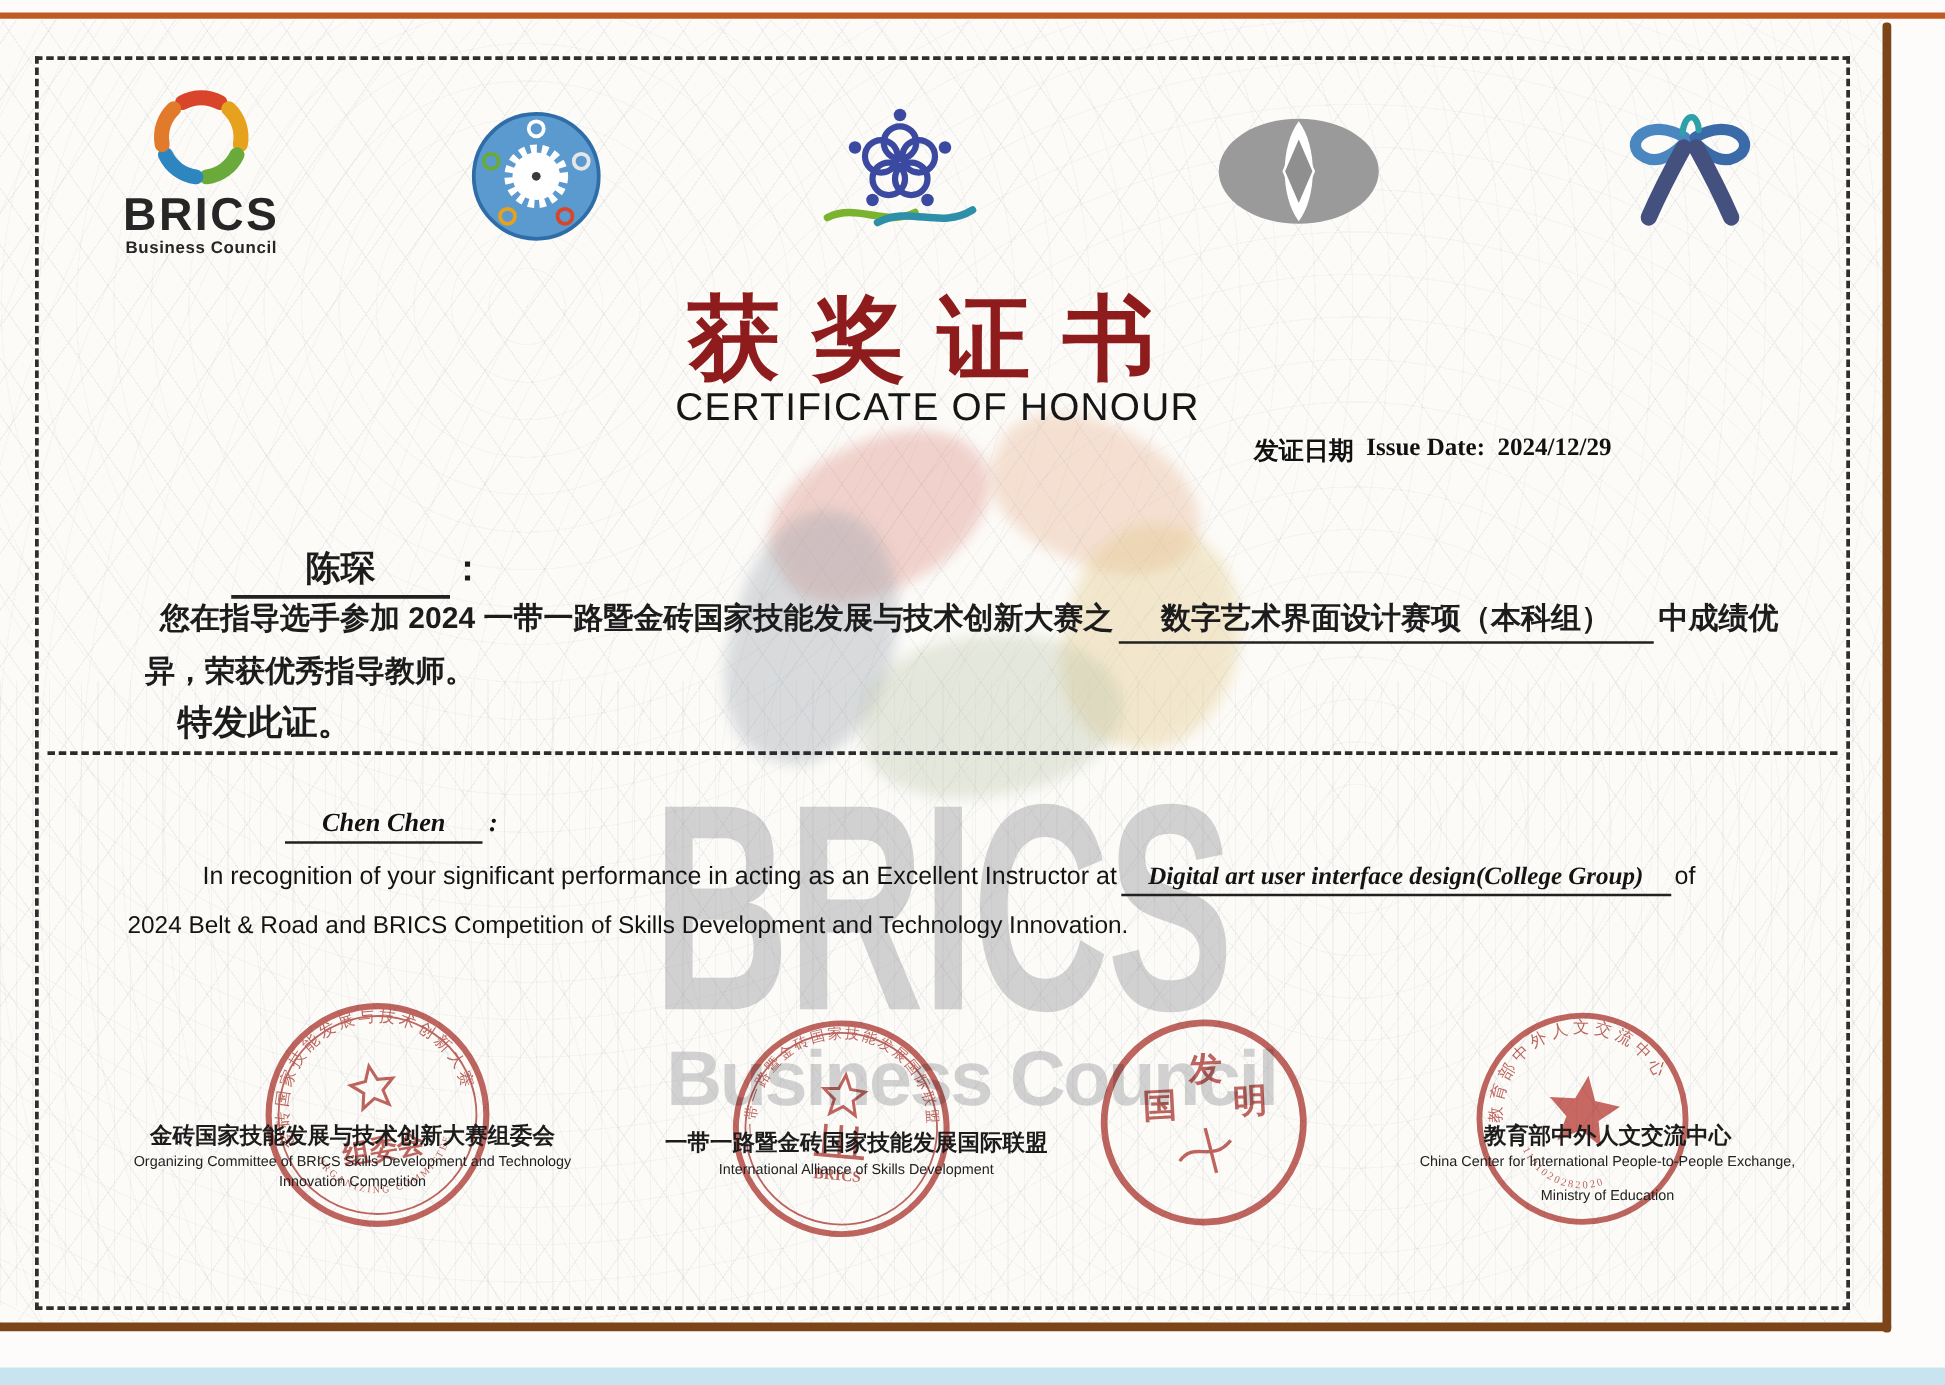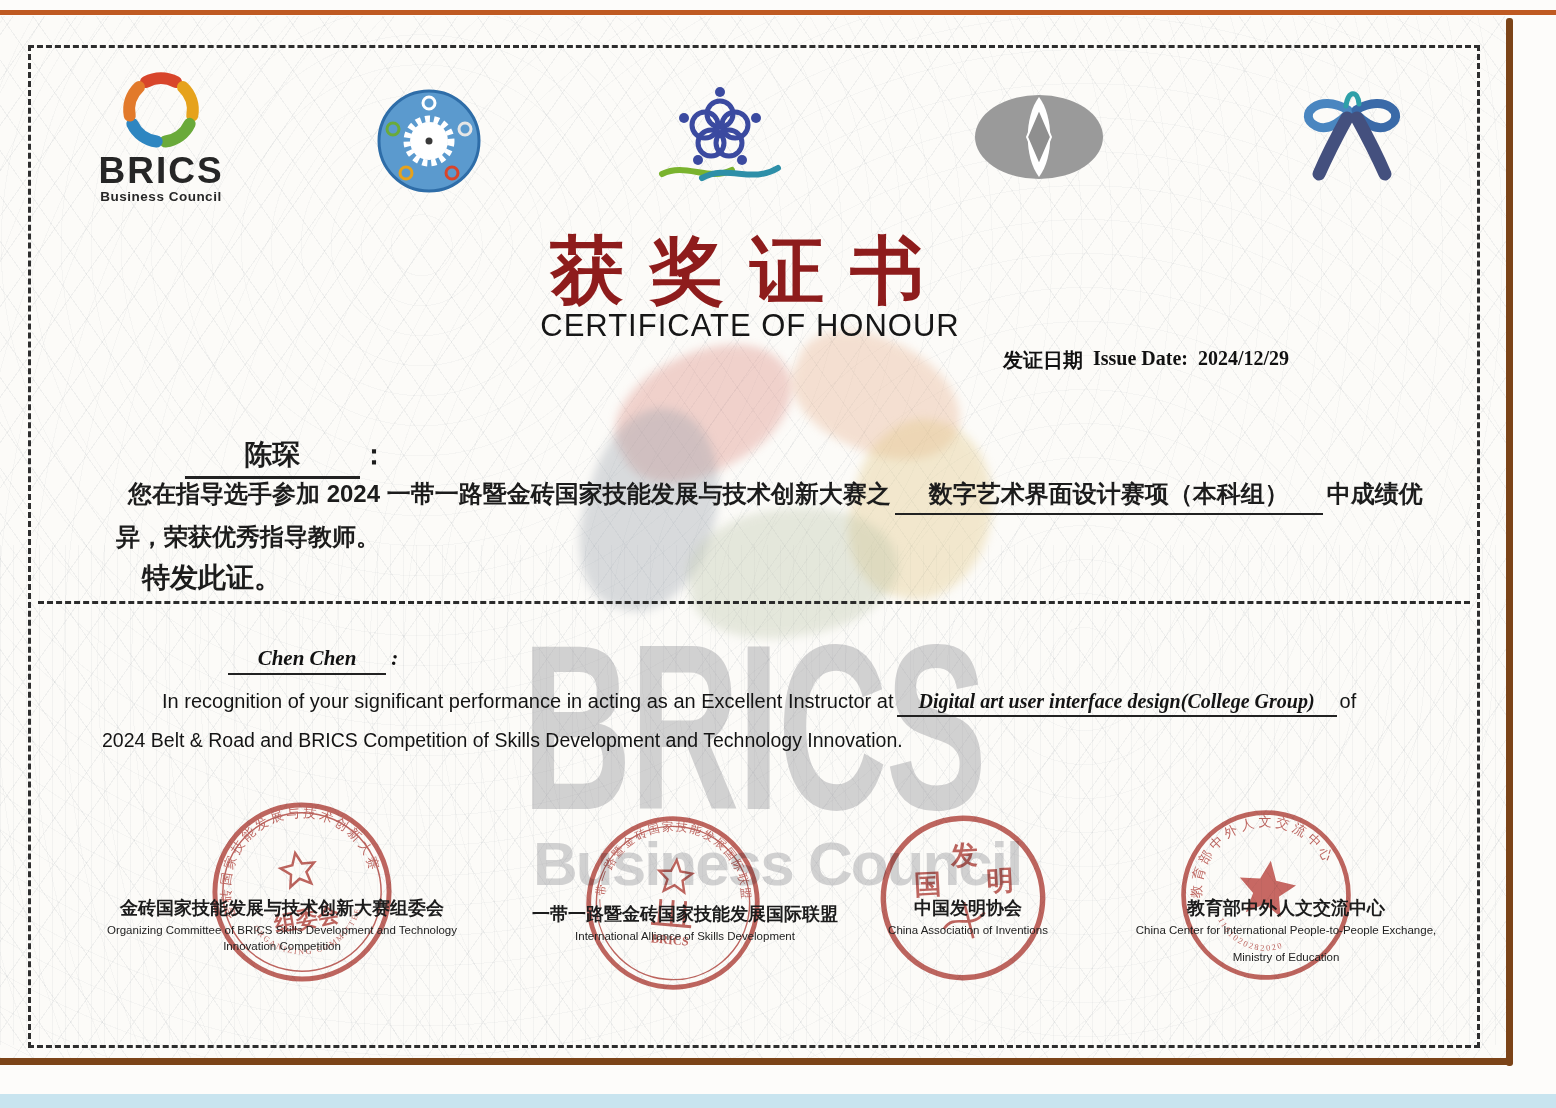--- a/index.html
+++ b/index.html
@@ -238,23 +238,19 @@
 
   <div class="org" style="left:62px;top:896px;width:440px;">
     <div class="zh-name">金砖国家技能发展与技术创新大赛组委会</div>
     <div class="en-name2">Organizing Committee of BRICS Skills Development and Technology</div>
     <div class="en-name2" style="margin-top:0;">Innovation Competition</div>
   </div>
   <div class="org" style="left:500px;top:902px;width:370px;">
     <div class="zh-name">一带一路暨金砖国家技能发展国际联盟</div>
     <div class="en-name2">International Alliance of Skills Development</div>
   </div>
-  <div class="org" style="left:838px;top:896px;width:260px;">
-    <div class="zh-name">中国发明协会</div>
-    <div class="en-name2">China Association of Inventions</div>
-  </div>
   <div class="org" style="left:1086px;top:896px;width:400px;">
     <div class="zh-name">教育部中外人文交流中心</div>
     <div class="en-name2">China Center for International People-to-People Exchange,</div>
     <div class="en-name2" style="margin-top:11px;">Ministry of Education</div>
   </div>
 
 </div>
 
 </body></html>

